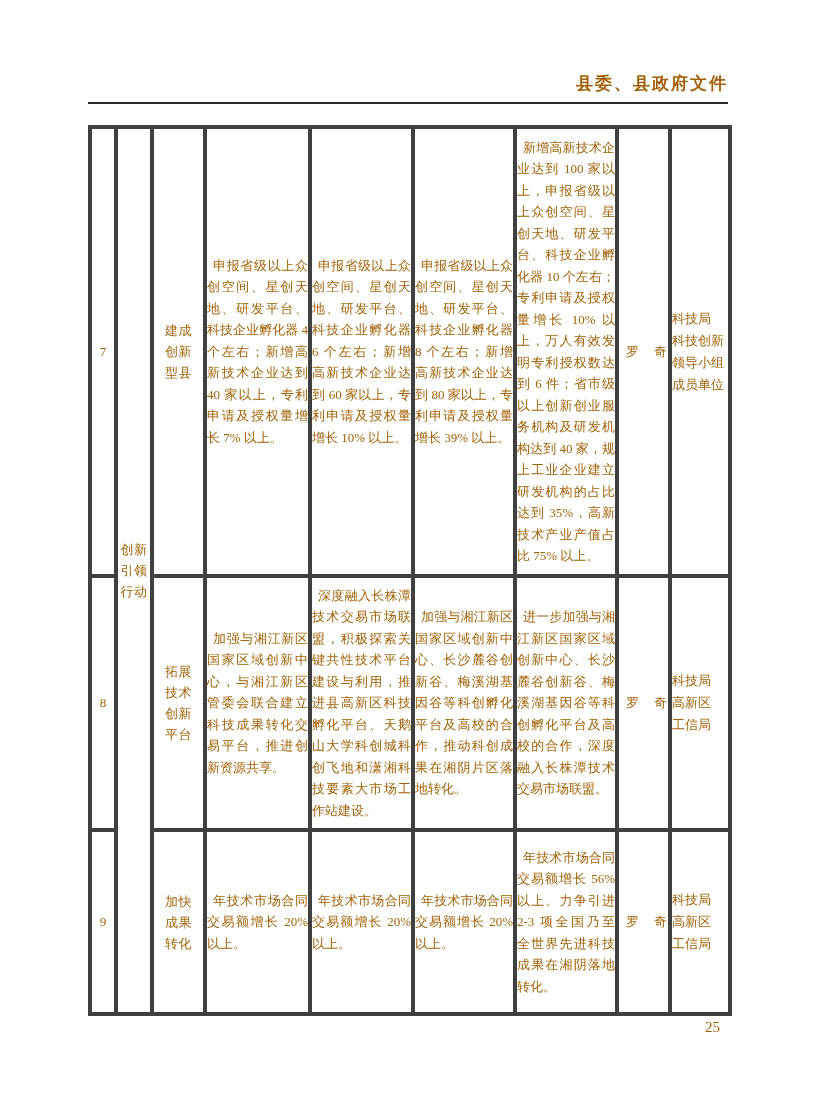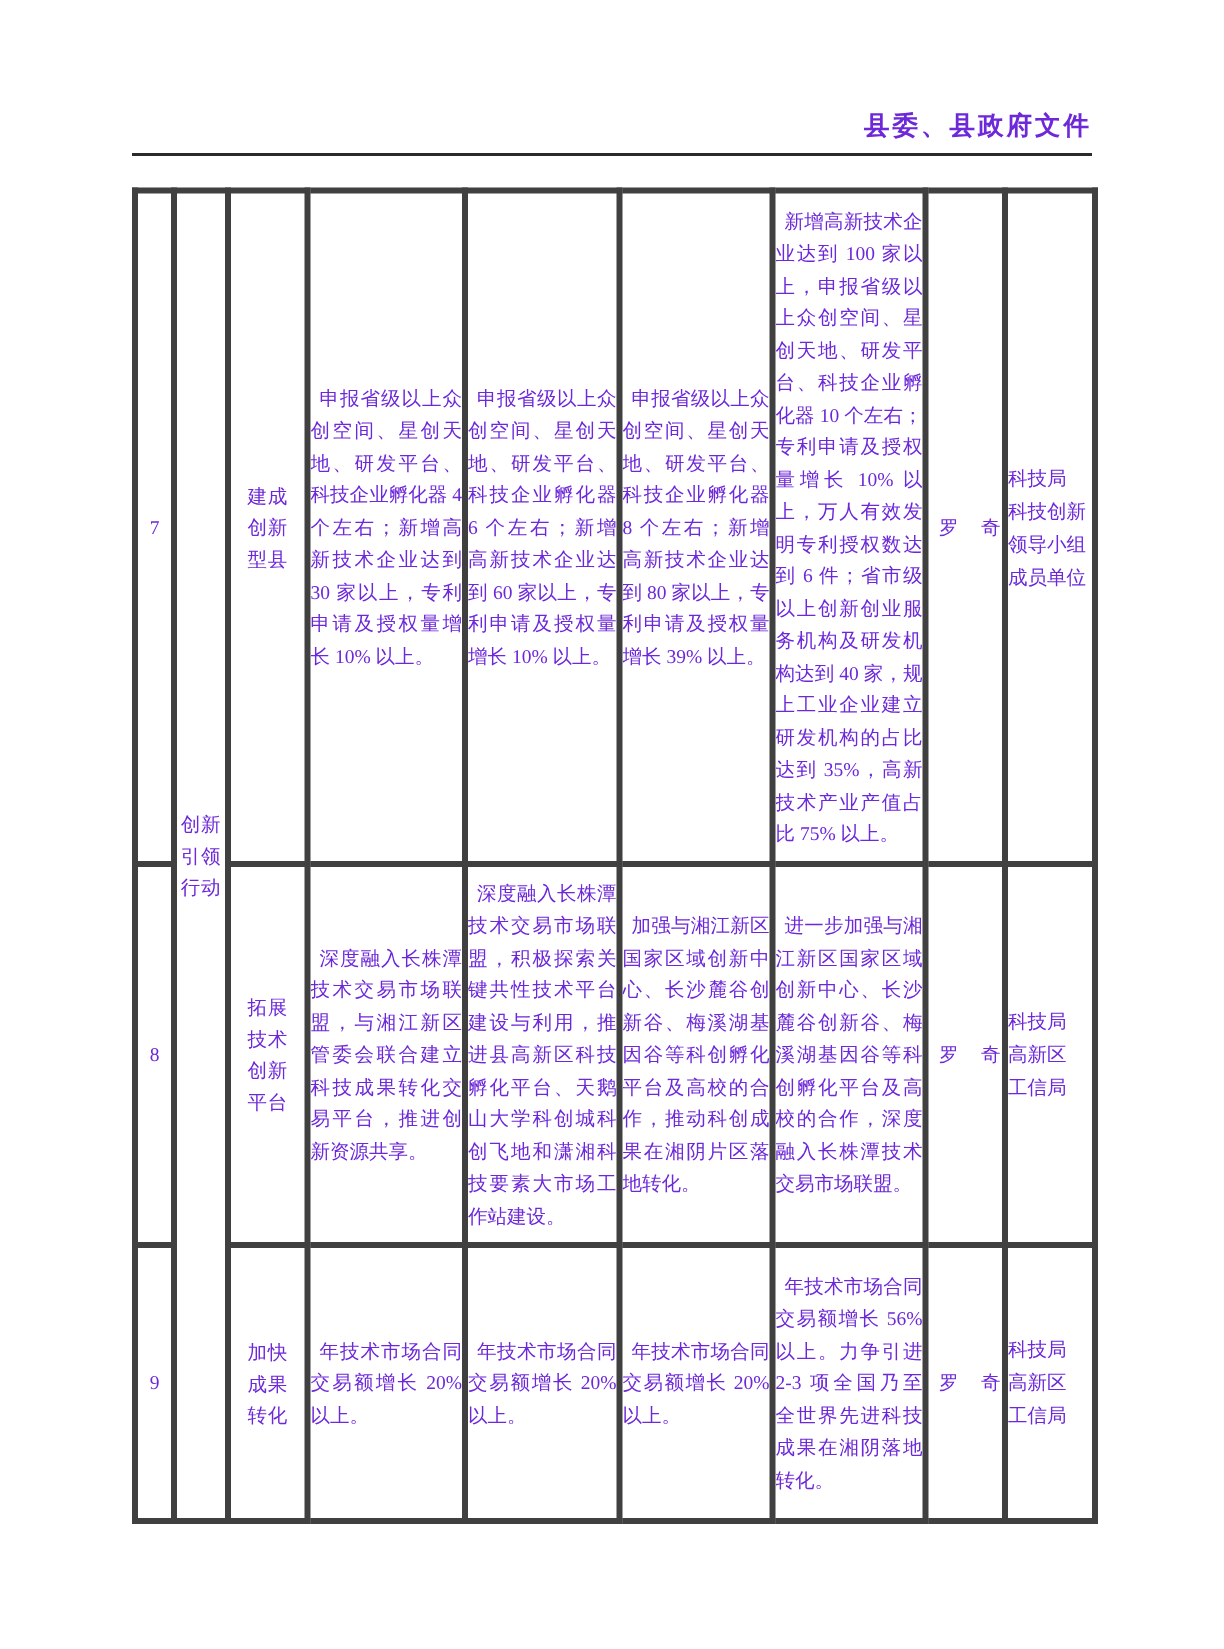--- a/index.html
+++ b/index.html
@@ -2,21 +2,21 @@
 <html><head>
 <meta charset="utf-8">
 <style>
   html,body { margin:0; padding:0; background:#e9e9e9; }
   .page {
     position:relative;
     width:816px; height:1099px;
     margin:0 auto;
     background:#ffffff;
     font-family:"Liberation Serif", serif;
-    color:#6d28d9;
+    color:#a16207;
     overflow:hidden;
   }
   .doc-header {
     position:absolute;
     left:88px; top:72px;
     width:640px;
     text-align:right;
     font-family:"Liberation Sans", sans-serif;
     font-weight:bold;
     font-size:17px;
@@ -94,37 +94,37 @@
     </colgroup>
     <tbody>
       <tr class="r7">
         <td class="c-num">7</td>
         <td class="c-cat" rowspan="3">创新
 引领
 行动</td>
         <td class="c-task">建成
 创新
 型县</td>
-        <td class="c-para">申报省级以上众创空间、星创天地、研发平台、科技企业孵化器 4 个左右；新增高新技术企业达到 30 家以上，专利申请及授权量增长 10% 以上。</td>
+        <td class="c-para">申报省级以上众创空间、星创天地、研发平台、科技企业孵化器 4 个左右；新增高新技术企业达到 40 家以上，专利申请及授权量增长 7% 以上。</td>
         <td class="c-para">申报省级以上众创空间、星创天地、研发平台、科技企业孵化器 6 个左右；新增高新技术企业达到 60 家以上，专利申请及授权量增长 10% 以上。</td>
         <td class="c-para">申报省级以上众创空间、星创天地、研发平台、科技企业孵化器 8 个左右；新增高新技术企业达到 80 家以上，专利申请及授权量增长 39% 以上。</td>
         <td class="c-para">新增高新技术企业达到 100 家以上，申报省级以上众创空间、星创天地、研发平台、科技企业孵化器 10 个左右；专利申请及授权量增长 10% 以上，万人有效发明专利授权数达到 6 件；省市级以上创新创业服务机构及研发机构达到 40 家，规上工业企业建立研发机构的占比达到 35%，高新技术产业产值占比 75% 以上。</td>
         <td class="c-leader">罗　奇</td>
         <td class="c-units">科技局
 科技创新
 领导小组
 成员单位</td>
       </tr>
       <tr class="r8">
         <td class="c-num">8</td>
         <td class="c-task">拓展
 技术
 创新
 平台</td>
-        <td class="c-para">深度融入长株潭技术交易市场联盟，与湘江新区管委会联合建立科技成果转化交易平台，推进创新资源共享。</td>
+        <td class="c-para">加强与湘江新区国家区域创新中心，与湘江新区管委会联合建立科技成果转化交易平台，推进创新资源共享。</td>
         <td class="c-para">深度融入长株潭技术交易市场联盟，积极探索关键共性技术平台建设与利用，推进县高新区科技孵化平台、天鹅山大学科创城科创飞地和潇湘科技要素大市场工作站建设。</td>
         <td class="c-para">加强与湘江新区国家区域创新中心、长沙麓谷创新谷、梅溪湖基因谷等科创孵化平台及高校的合作，推动科创成果在湘阴片区落地转化。</td>
         <td class="c-para">进一步加强与湘江新区国家区域创新中心、长沙麓谷创新谷、梅溪湖基因谷等科创孵化平台及高校的合作，深度融入长株潭技术交易市场联盟。</td>
         <td class="c-leader">罗　奇</td>
         <td class="c-units">科技局
 高新区
 工信局</td>
       </tr>
       <tr class="r9">
         <td class="c-num">9</td>
@@ -136,14 +136,15 @@
         <td class="c-para">年技术市场合同交易额增长 20% 以上。</td>
         <td class="c-para">年技术市场合同交易额增长 56% 以上。力争引进 2-3 项全国乃至全世界先进科技成果在湘阴落地转化。</td>
         <td class="c-leader">罗　奇</td>
         <td class="c-units">科技局
 高新区
 工信局</td>
       </tr>
     </tbody>
   </table>
 
+  <div class="page-number">25</div>
 
 </div>
 
 </body></html>

